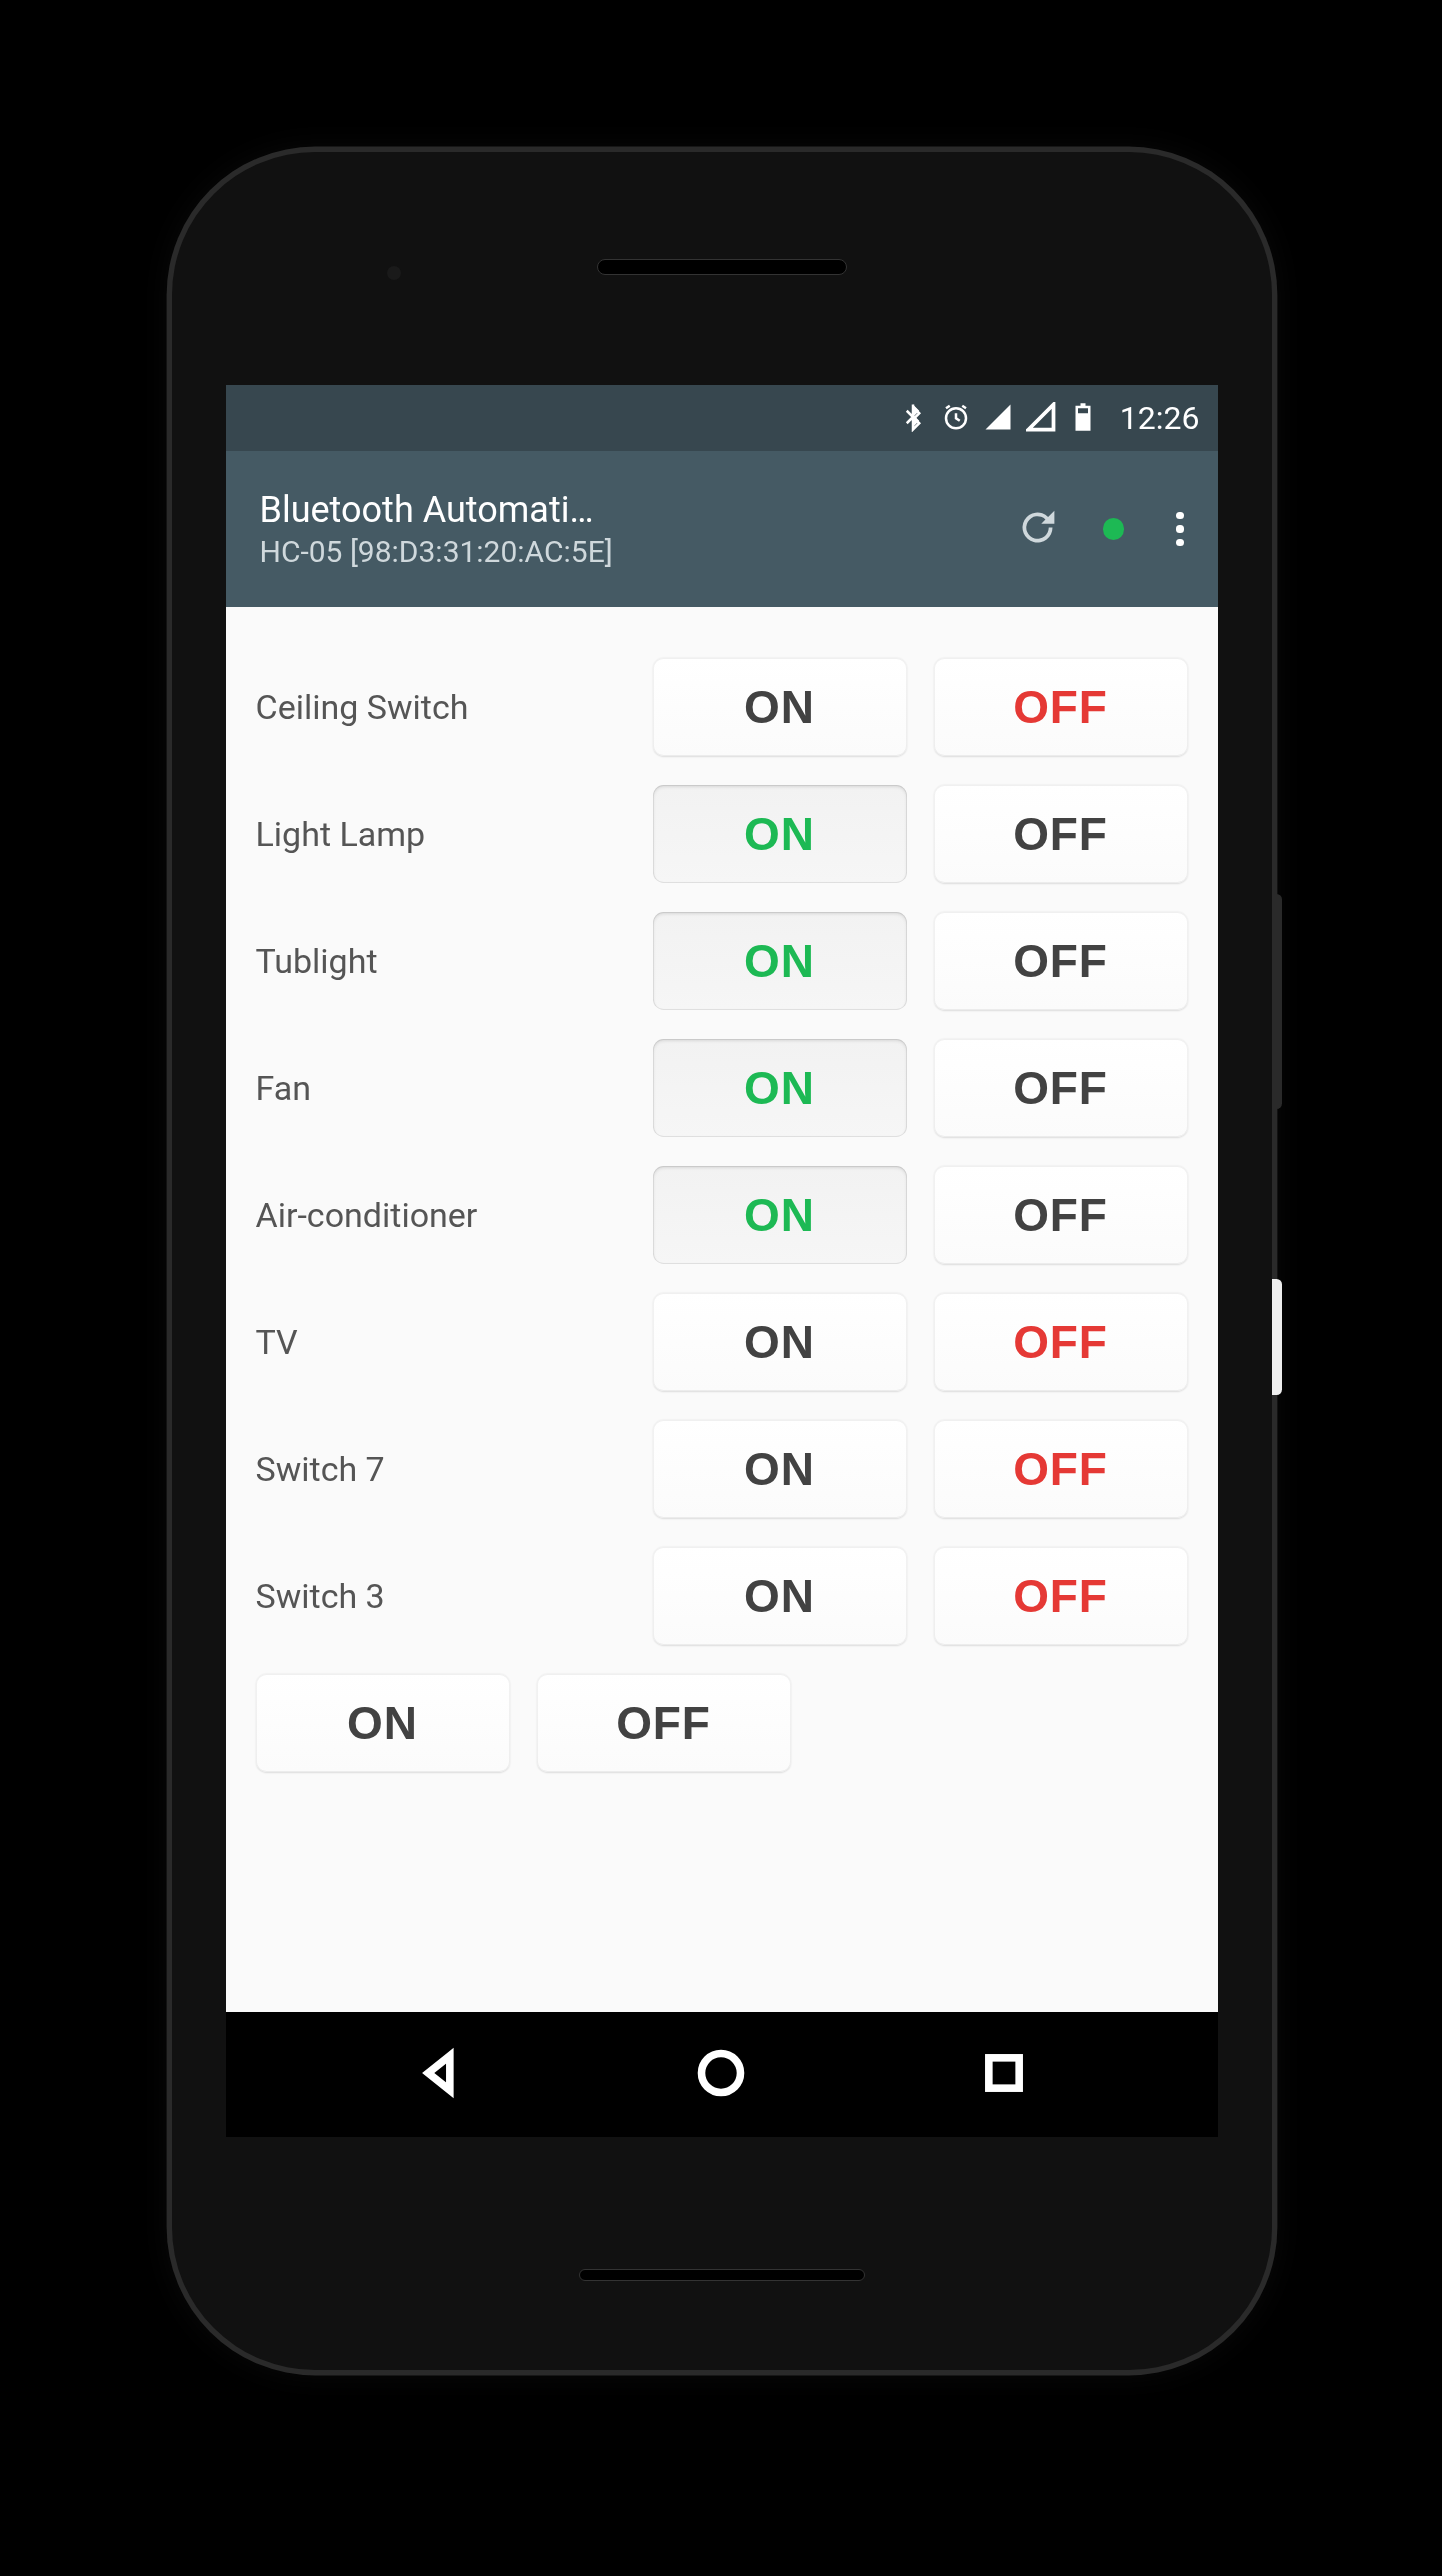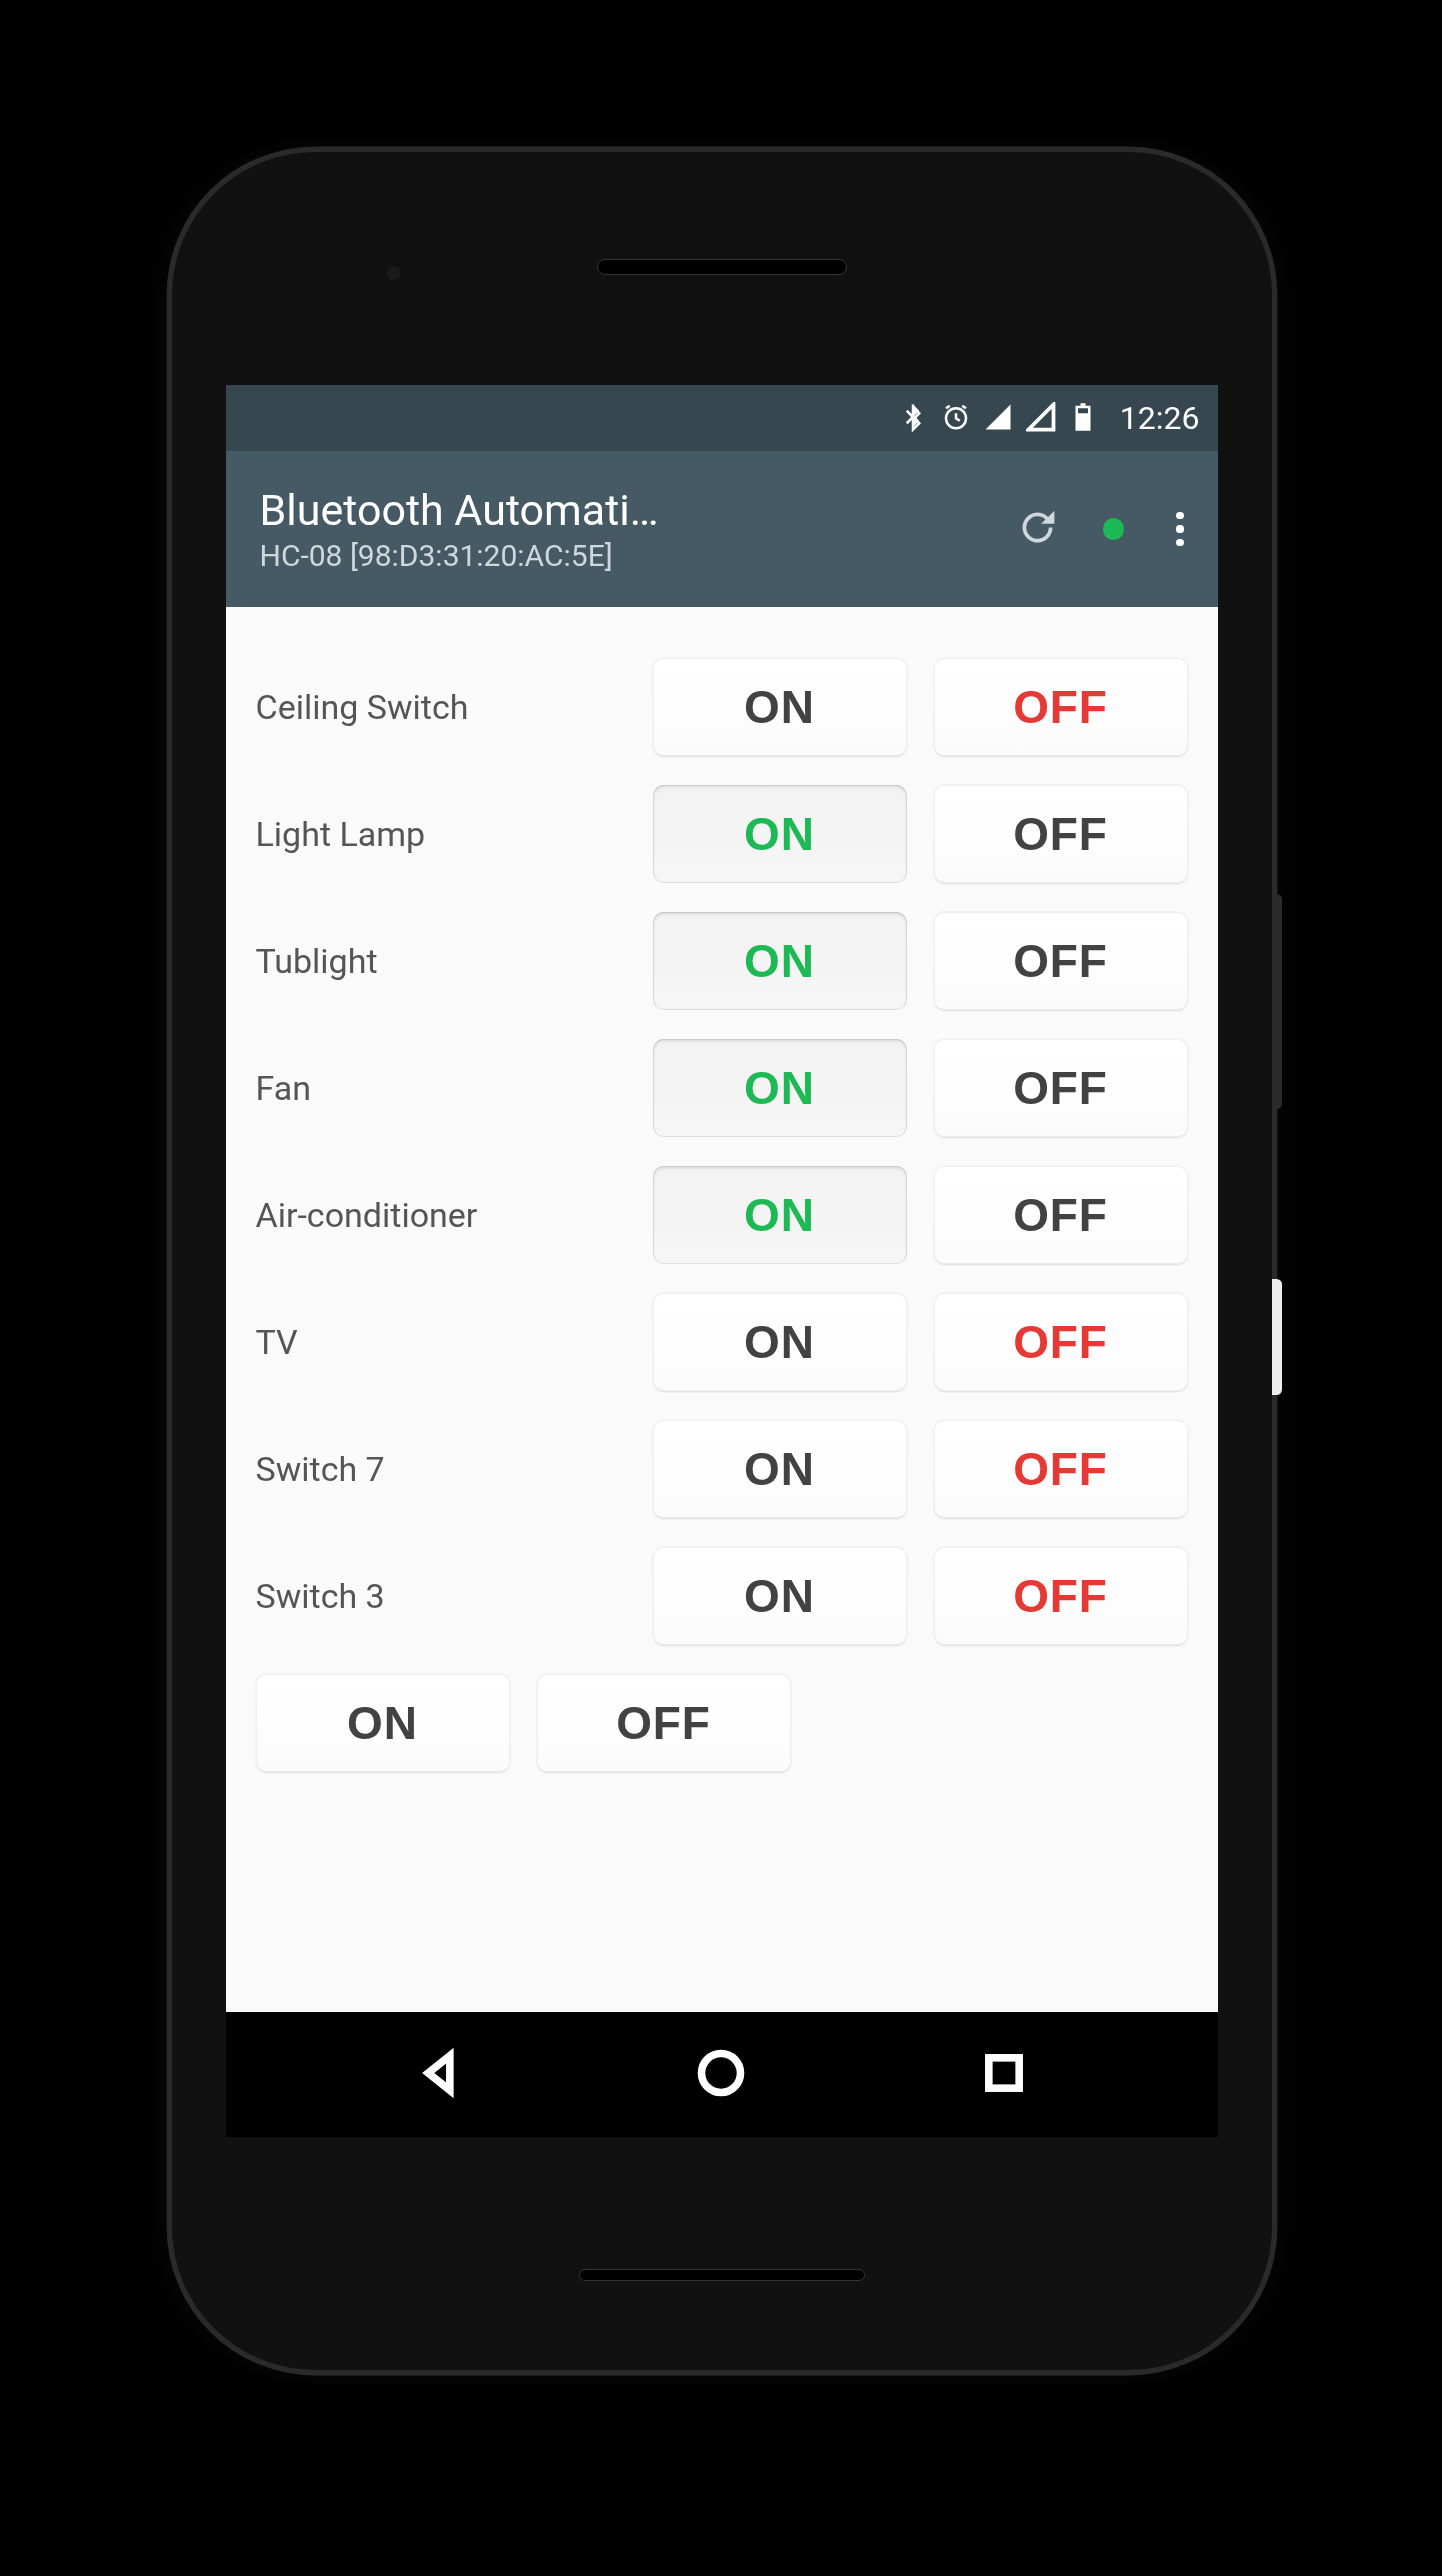--- a/index.html
+++ b/index.html
@@ -79,21 +79,21 @@
   .app-bar {
     height: 156px;
     background: #455a64;
     display: flex;
     align-items: center;
     padding: 0 25px 0 34px;
     color: #fff;
   }
   .app-bar-titles { flex: 1; min-width: 0; }
   .app-title {
-    font-size: 43px;
+    font-size: 36px;
     font-weight: 400;
     white-space: nowrap;
     overflow: hidden;
     text-overflow: ellipsis;
   }
   .app-subtitle {
     font-size: 30px;
     color: #cfd8dc;
     margin-top: 3.6px;
   }
@@ -188,21 +188,21 @@
             <rect x="7" y="4" width="10" height="18" fill="none" stroke="#fff" stroke-width="2"></rect>
             <rect x="7" y="9" width="10" height="13" fill="#fff"></rect>
             <rect x="10" y="1" width="4" height="3" fill="#fff"></rect>
           </svg></span>
       <span class="time">12:26</span>
     </div>
 
     <div class="app-bar">
       <div class="app-bar-titles">
         <div class="app-title">Bluetooth Automati…</div>
-        <div class="app-subtitle">HC-08 [98:D3:31:20:AC:5E]</div>
+        <div class="app-subtitle">HC-05 [98:D3:31:20:AC:5E]</div>
       </div>
       <div class="app-bar-actions">
         <span class="refresh-icn">
           <svg viewBox="0 0 24 24">
               <path d="M17.65 6.35A8 8 0 1 0 20 12h-2a6 6 0 1 1-1.76-4.24L14 10h7V3l-3.35 3.35z"></path>
             </svg>
         </span>
         <span class="status-dot"></span>
         <span class="overflow-icn">
           <span></span>

